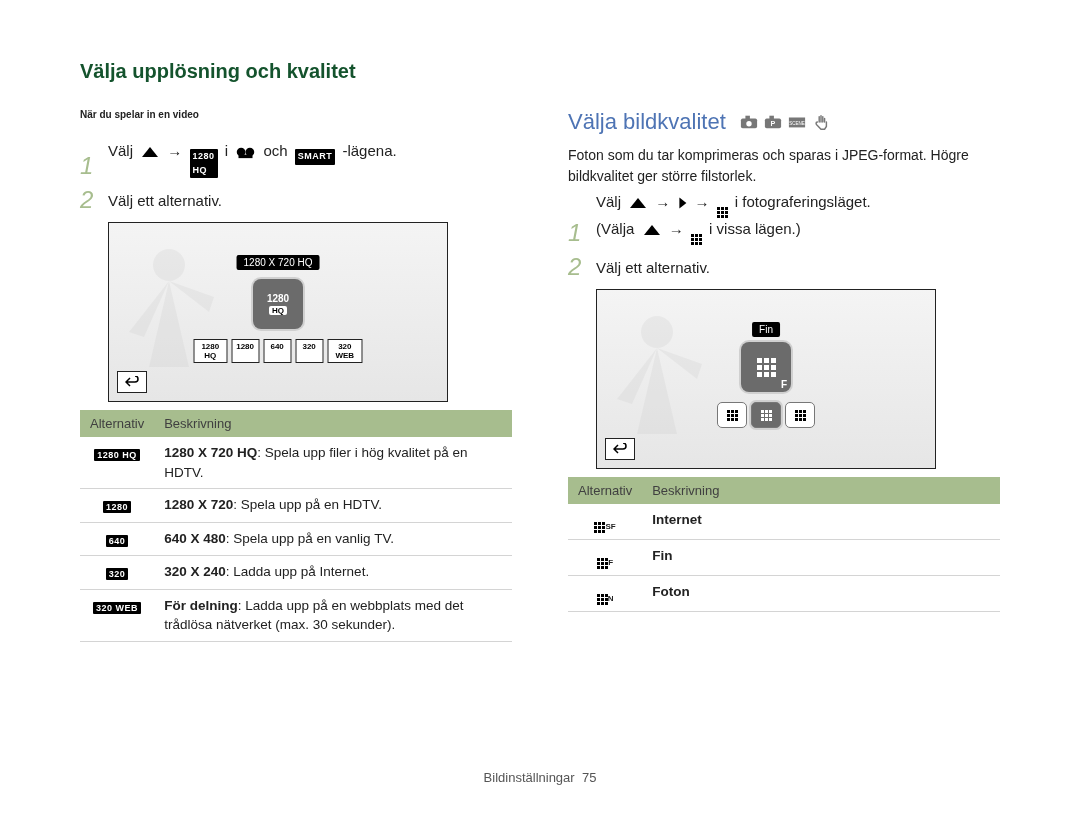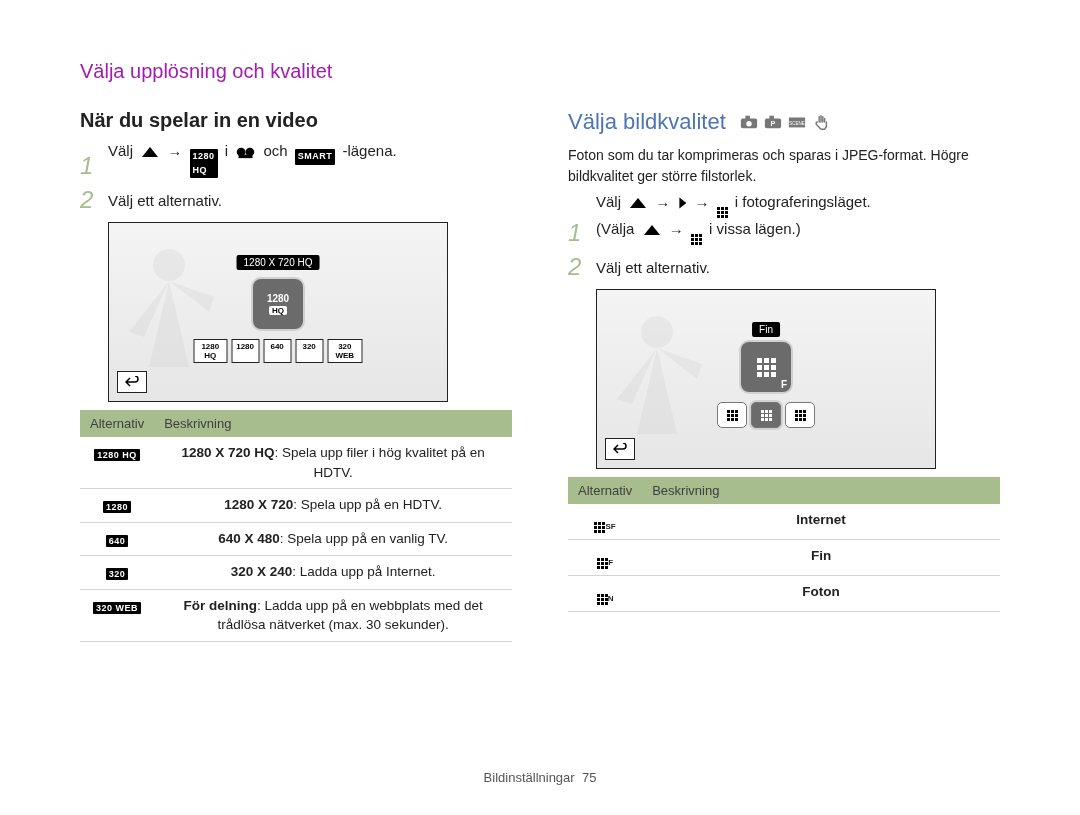--- a/index.html
+++ b/index.html
@@ -9,34 +9,34 @@
     height: 815px;
     background: #fff;
     color: #222;
     font-size: 14px;
     position: relative;
   }
   .page {
     padding: 60px 80px 40px 80px;
   }
   .breadcrumb {
-    color: #a21caf;
+    color: #14532d;
     font-size: 20px;
-    font-weight: 400;
+    font-weight: 700;
     margin-bottom: 26px;
   }
   .cols {
     display: flex;
     gap: 56px;
   }
   .col { flex: 1; min-width: 0; }
   .sub-heading {
     font-weight: bold;
-    margin-bottom: 8px;
-    font-size: 20px;
+    margin-bottom: 20px;
+    font-size: 10px;
   }
   .section-title {
     color: #4e74b4;
     font-size: 22px;
     font-weight: 400;
     display: flex;
     align-items: center;
     gap: 10px;
     margin-bottom: 10px;
   }
@@ -112,21 +112,20 @@
     text-align: left;
     padding: 6px 10px;
     font-size: 13px;
   }
   table.opts th.narrow { width: 64px; }
   table.opts td {
     border-bottom: 1px solid #d4d4d4;
     padding: 6px 10px;
     vertical-align: top;
     line-height: 1.45;
-    text-align: center;
   }
   table.opts td.icon-cell { text-align:center; padding-top:7px;}
   .grid3{display:inline-grid;grid-template-columns:repeat(3,3px);grid-template-rows:repeat(3,3px);gap:1px;}
   .grid3 span{background:#000;}
   .page-footer {
     position:absolute; bottom:30px; left:0; right:0;
     text-align:center; font-size:13px; color:#555;
   }
   .body-text { font-size:14px; line-height:1.5; margin-bottom:4px; }
 </style>

